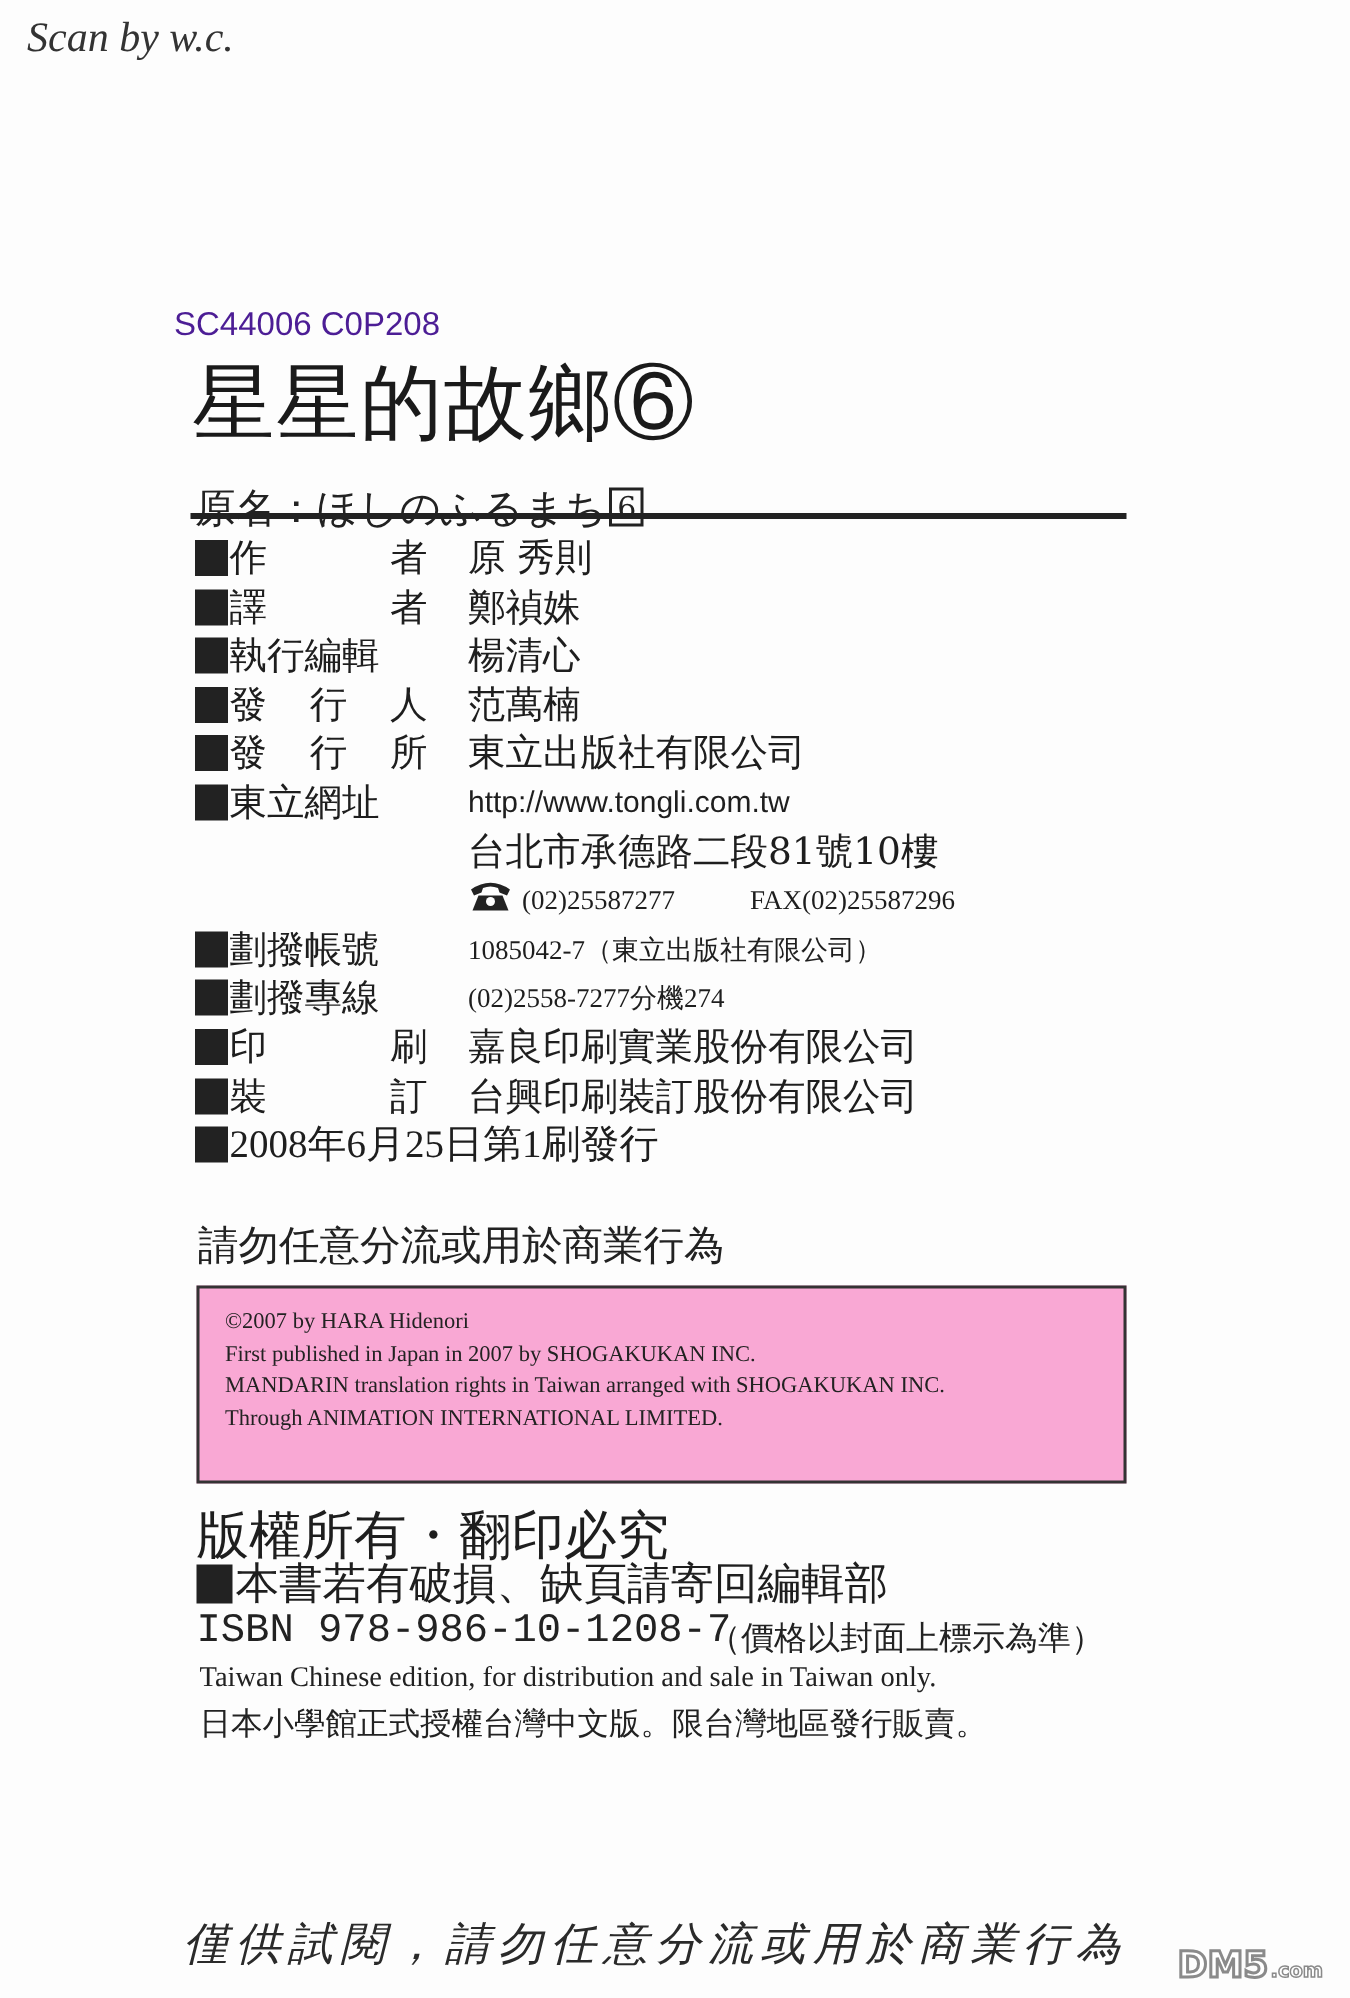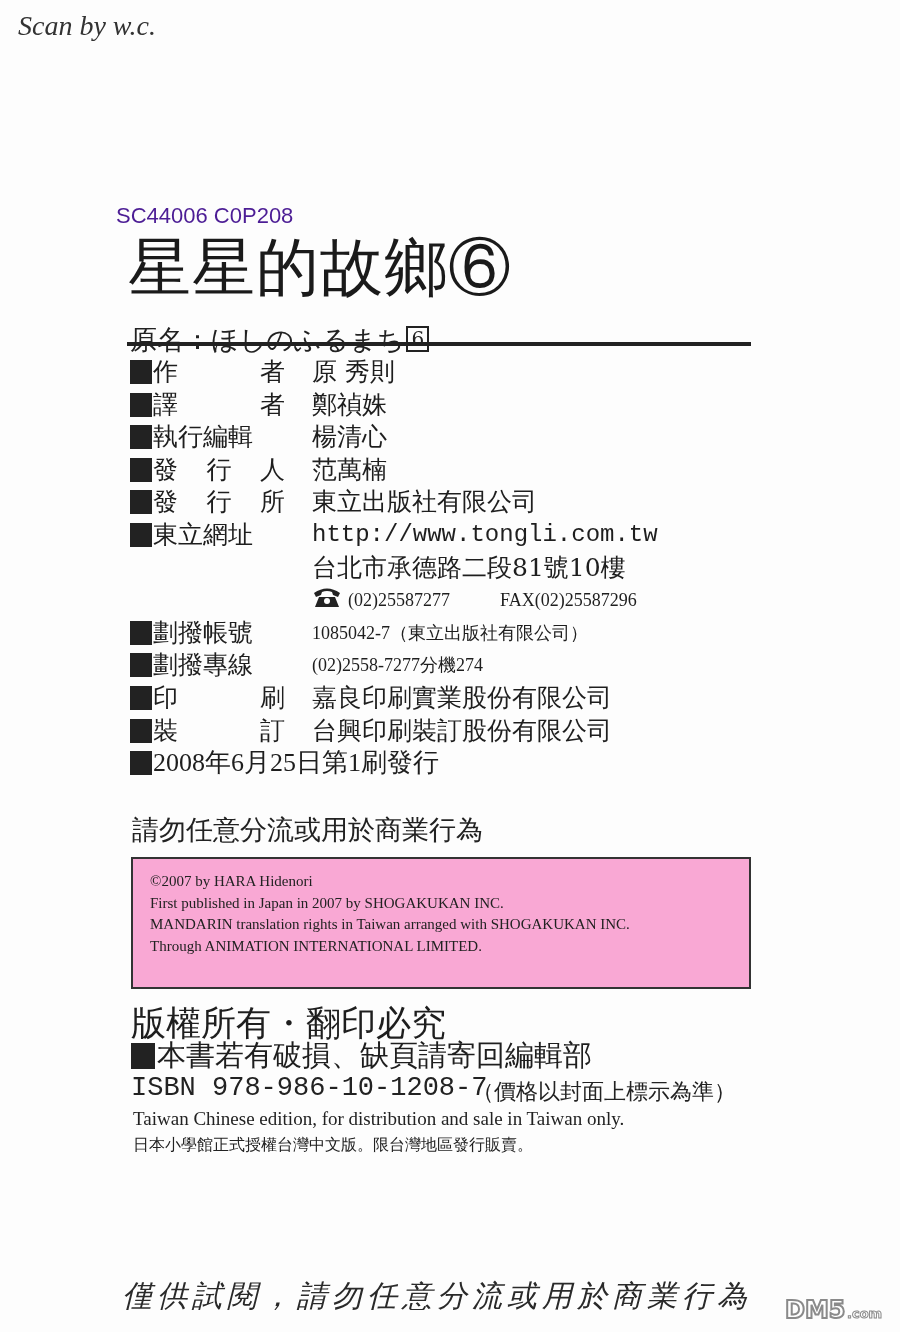--- a/index.html
+++ b/index.html
@@ -11,59 +11,59 @@
     .abs { position: absolute; white-space: nowrap; }
     .scan {
       left: 18px; top: 10px; font-size: 28px; font-style: italic;
       font-family: "Liberation Serif", serif; color: #333;
     }
     .code {
       left: 116px; top: 203px; font-size: 22px; color: #4c1d95;
       font-family: Liberation Sans, sans-serif; letter-spacing: 0px;
     }
     .title {
-      left: 128px; top: 238px; font-size: 63px; line-height: 60px; color: #1a1a1a;
+      left: 128px; top: 238px; font-size: 55px; line-height: 60px; color: #1a1a1a;
       font-family: "DejaVu Serif", serif; letter-spacing: 1px;
     }
     .orig {
       left: 130px; top: 324px; font-size: 27px; line-height: 32px; color: #222;
       font-family: "DejaVu Serif", serif;
     }
     .orig .boxed {
       display: inline-block; border: 2px solid #222; font-size: 20px;
       line-height: 22px; padding: 0 3px; margin-left: 2px; vertical-align: 3px;
     }
     .rule { left: 127px; top: 342px; width: 624px; height: 4px; background: #222; }
 
     .credits { left: 130px; top: 356px; width: 640px; }
     .row { position: relative; height: 32.6px; font-size: 25px; line-height: 32px; }
     .row .lbl { position: absolute; left: 0; top: 0; width: 190px; display: flex; }
     .sq { display: inline-block; width: 22px; height: 24px; background: #222; margin-top: 4px; margin-right: 1px; flex: none; }
     .lbl-text { display: flex; justify-content: space-between; width: 132px; font-family: "DejaVu Sans", sans-serif; }
     .lbl-text.free { justify-content: flex-start; width: auto; }
     .row .val { position: absolute; left: 182px; top: 0; font-family: "DejaVu Serif", serif; }
-    .row .val.mono { font-family: Liberation Mono, monospace; font-size: 24px; text-align: right; }
+    .row .val.mono { font-family: Liberation Sans, sans-serif; font-size: 20px; text-align: right; }
     .row .val.cond { font-family: Liberation Serif, serif; font-size: 18px; }
     .phone-icon { display: inline-block; width: 30px; height: 22px; vertical-align: -2px; margin-right: 6px; }
     .fax { margin-left: 50px; }
     .pubdate { font-family: "Liberation Serif", serif; font-size: 26px; }
 
     .license { left: 132px; top: 812px; font-size: 27px; font-family: "DejaVu Sans", sans-serif; color: #222; }
     .cbox {
       left: 131px; top: 857px; width: 616px; height: 128px;
       border: 2px solid #333; background: #f9a8d4;
     }
     .cbox .lines { position: absolute; left: 17px; top: 12px; font-family: "Liberation Serif", serif; font-size: 15px; line-height: 21.6px; color: #222; }
     .rights { left: 131px; top: 1000px; font-size: 35px; font-family: "DejaVu Sans", sans-serif; color: #1e1e1e; }
     .damage { left: 131px; top: 1036px; font-size: 29px; font-family: "DejaVu Sans", sans-serif; color: #1e1e1e; display: flex; align-items: center; }
     .damage .sq { width: 24px; height: 26px; margin-top: 0; margin-right: 2px; }
     .isbn { left: 131px; top: 1073px; font-size: 27px; font-family: "Liberation Mono", monospace; color: #222; }
     .price { left: 472px; top: 1077px; font-size: 22px; font-family: "DejaVu Sans", sans-serif; color: #222; }
     .edition-en { left: 133px; top: 1108px; font-size: 19px; font-family: "Liberation Serif", serif; color: #222; }
-    .edition-zh { left: 133px; top: 1135px; font-size: 16px; font-family: "DejaVu Sans", sans-serif; color: #222; }
+    .edition-zh { left: 133px; top: 1135px; font-size: 21px; font-family: "DejaVu Sans", sans-serif; color: #222; }
 
     .watermark { left: 122px; top: 1276px; font-size: 30px; letter-spacing: 5px; color: #2a2a2a; font-family: "DejaVu Serif", serif; font-style: italic; }
     .dm5 { left: 785px; top: 1296px; width: 104px; height: 26px; }
   </style>
 </head>
 <body>
 
 <div class="abs scan">Scan by w.c.</div>
 <div class="abs code">SC44006 C0P208</div>
 <div class="abs title">星星的故鄉⑥</div>

